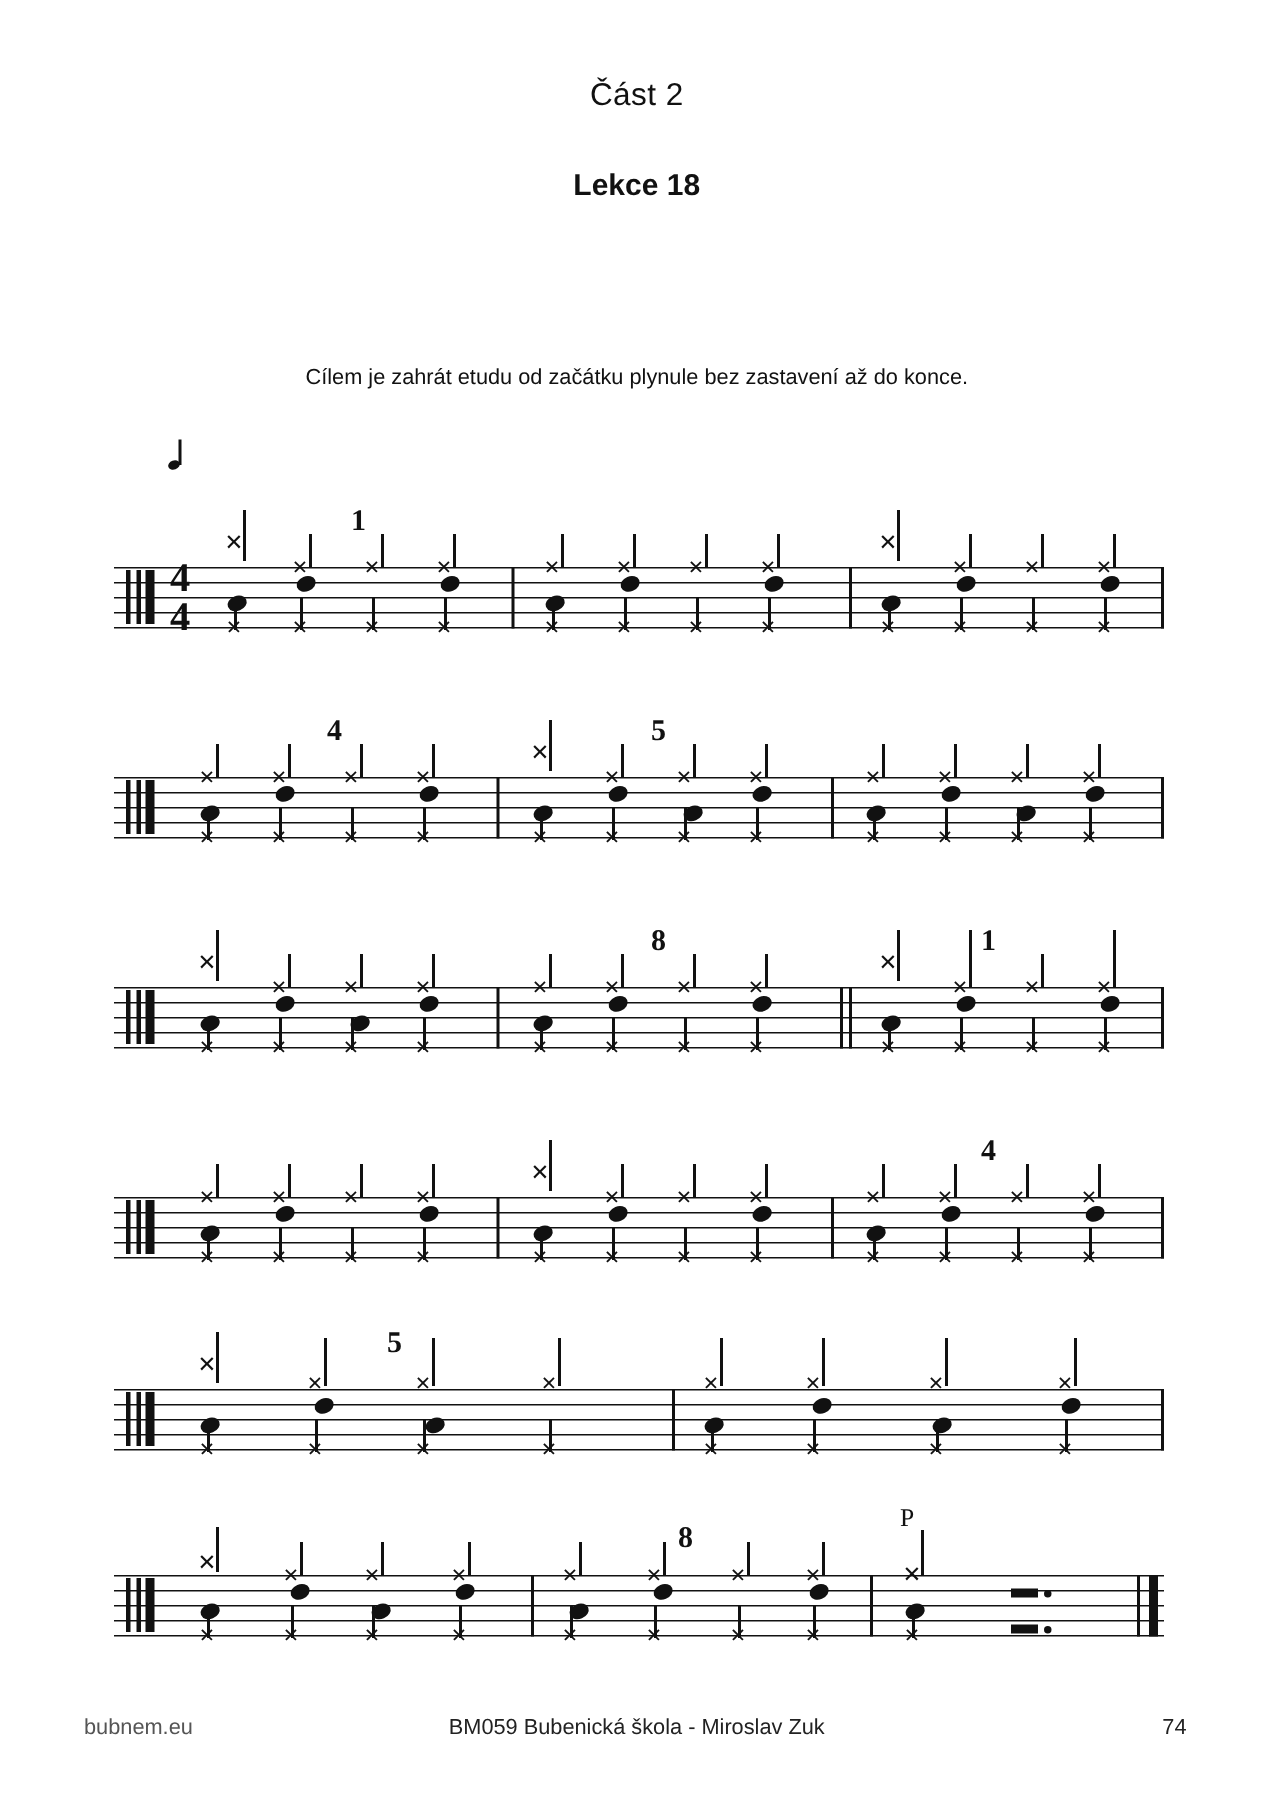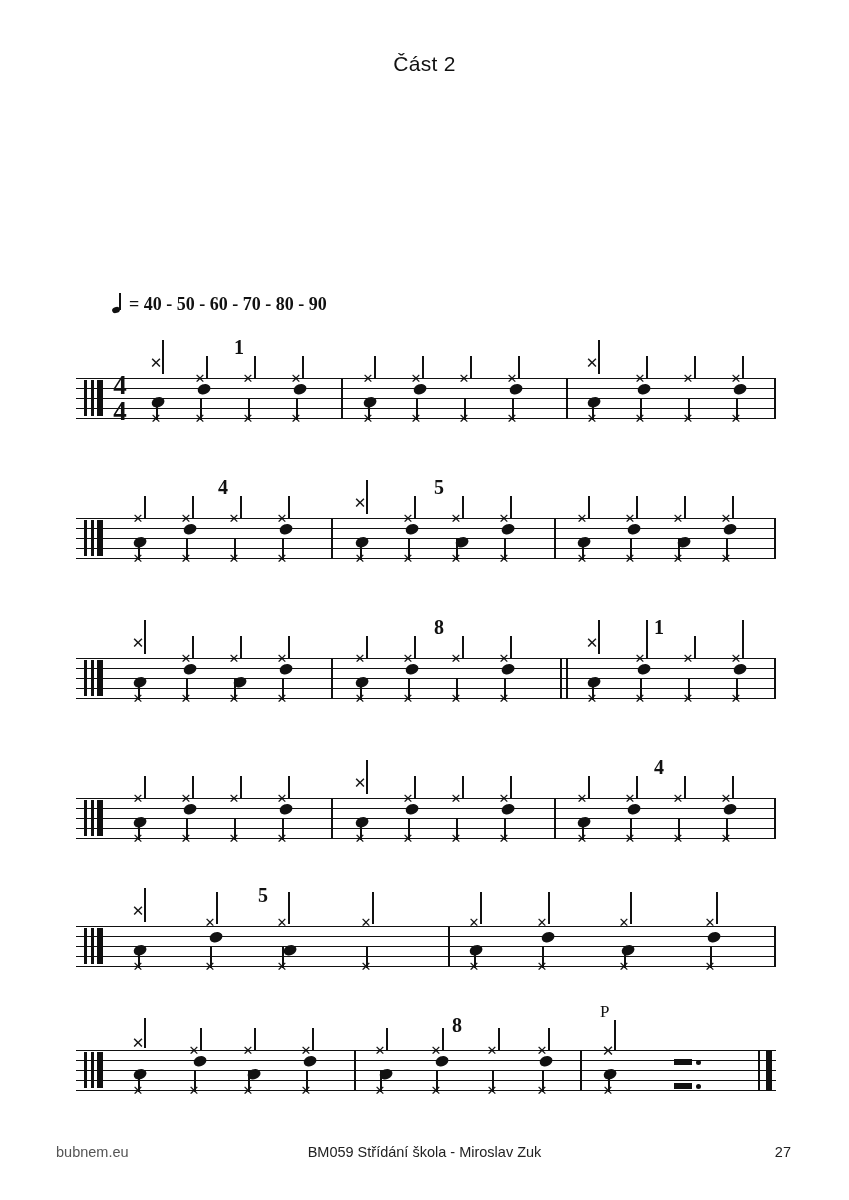--- a/index.html
+++ b/index.html
@@ -253,27 +253,28 @@
     top: 0;
     color: #222;
   }
 </style>
 </head>
 <body>
 
 <div class="page">
 
   <div class="part-title">Část 2</div>
+  <div class="lesson-title">Lekce 18</div>
+  <div class="goal-text">Cílem je zahrát etudu od začátku plynule bez zastavení až do konce.</div>
 
   <div class="tempo">
     <span class="tempo-note">
       <span class="head"></span>
         <span class="stem"></span>
     </span>
-    <span>= 40 - 50 - 60 - 70 - 80 - 90</span>
   </div>
 
   <div class="system" style="top:336px;">
     <div class="num" style="left:158px; top:0px;">1</div>
 
     <div class="staff">
       <div class="line l0"></div>
         <div class="line l1"></div>
         <div class="line l2"></div>
         <div class="line l3"></div>
@@ -745,17 +746,17 @@
     <div class="repeat-dots" style="left:620px; top:52px;"></div>
     <div class="rest-mark" style="left:598px; top:75px;"></div>
     <div class="repeat-dots" style="left:620px; top:76px;"></div>
 
     <div class="barline final-thin" style="left:682px;"></div>
     <div class="barline final-thick" style="left:690px;"></div>
   </div>
 
   <div class="footer">
     <div class="footer-left">bubnem.eu</div>
-    <div class="footer-center">BM059 Střídání škola - Miroslav Zuk</div>
-    <div class="footer-right">27</div>
+    <div class="footer-center">BM059 Bubenická škola - Miroslav Zuk</div>
+    <div class="footer-right">74</div>
   </div>
 
 </div>
 
 </body></html>

